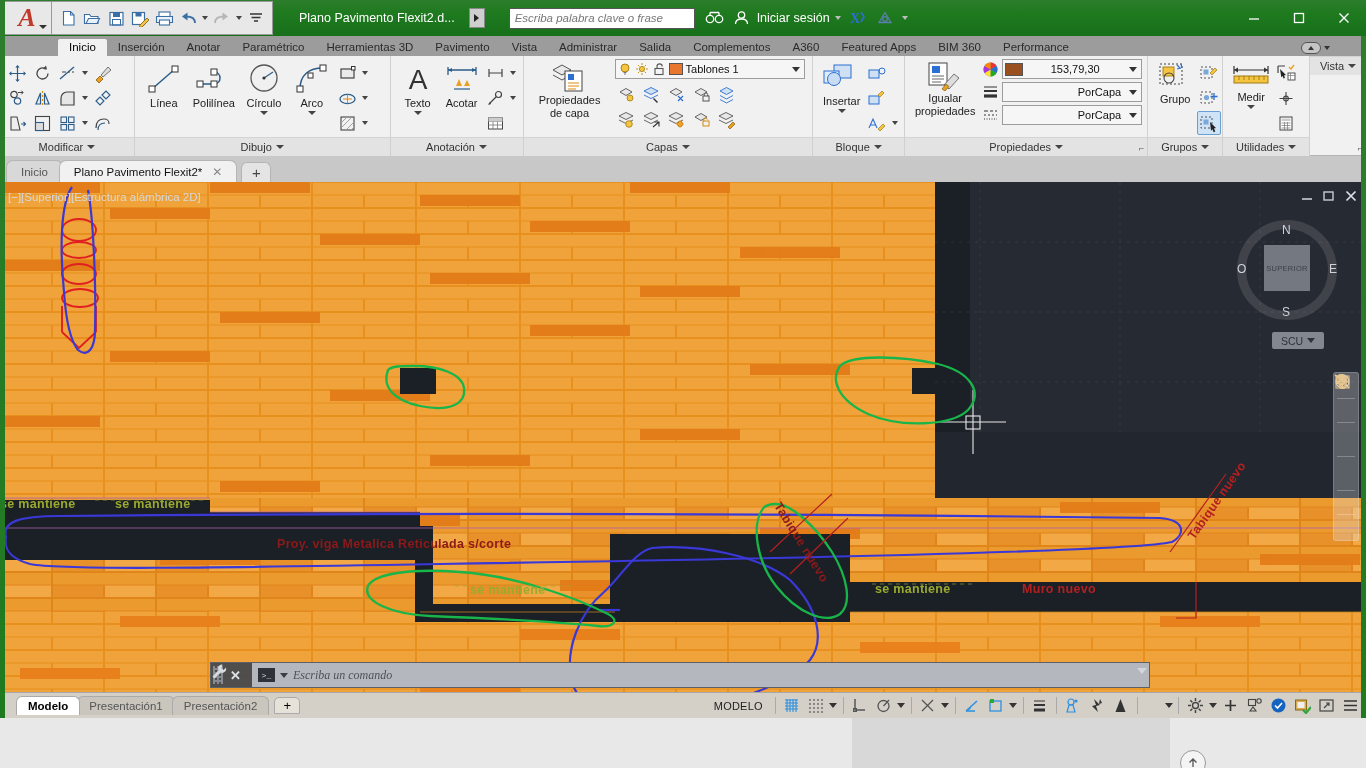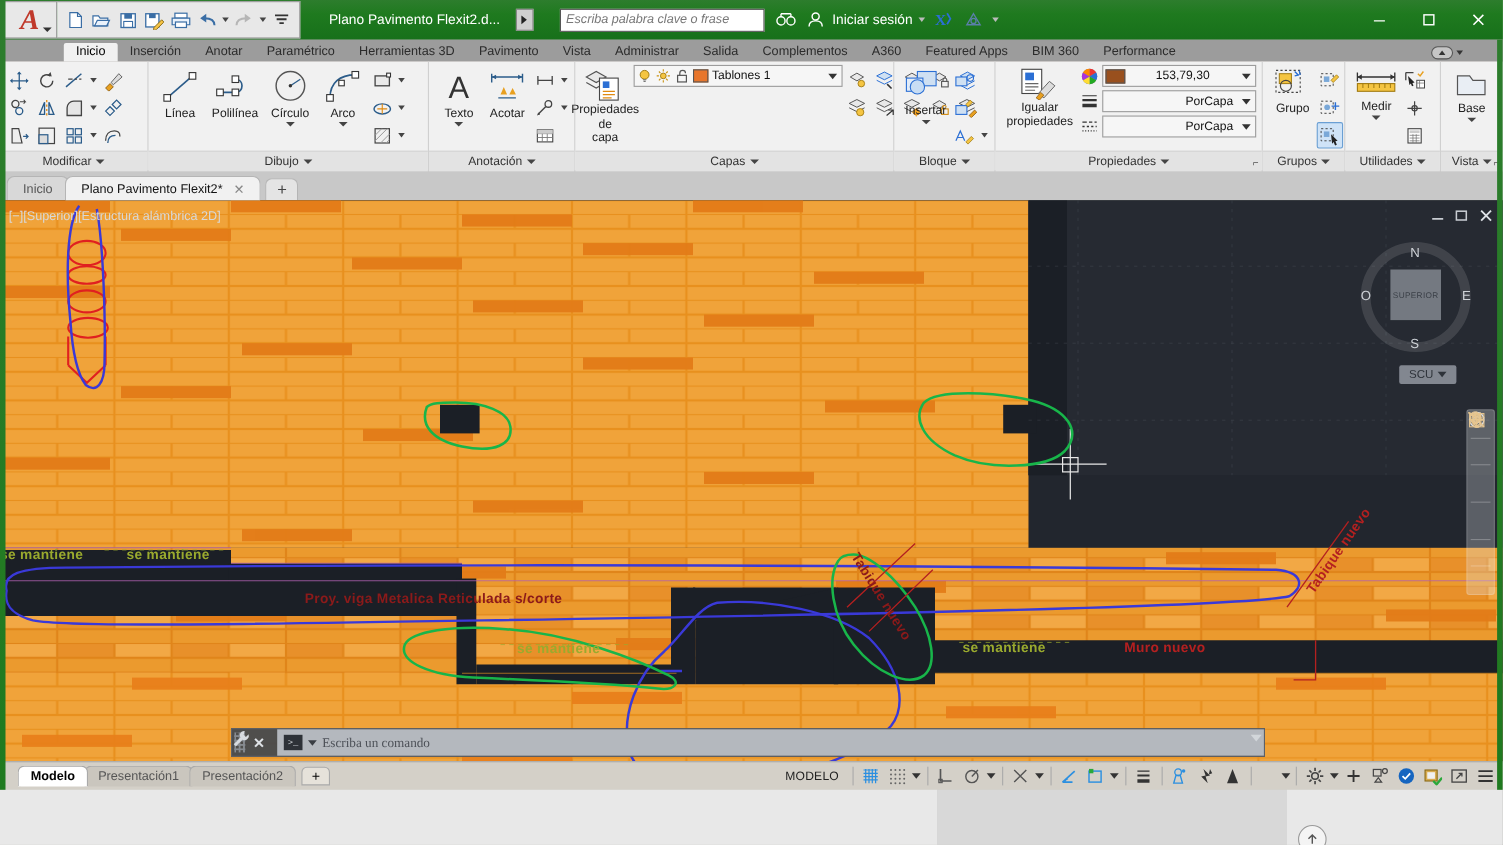--- a/index.html
+++ b/index.html
@@ -131,21 +131,21 @@
     repeating-linear-gradient(0deg,#9aa0a8 0 2px,transparent 2px 4px),
     repeating-linear-gradient(90deg,#9aa0a8 0 2px,transparent 2px 4px);
     background-size:4px 4px;opacity:.75;}
   .cmd-x{color:#dfe2e6;font-size:13px;margin:0 5px;font-weight:bold;}
   .cmd-w{margin:0 6px 0 0;}
   .cmd-input{flex:1;height:24px;background:#b4b8be;display:flex;align-items:center;gap:5px;padding-left:6px;}
   .cmd-prompt{width:17px;height:14px;background:#2e3238;color:#d9dde2;font-size:8px;
     display:flex;align-items:center;justify-content:center;font-family:"Liberation Mono",monospace;}
   .cmd-input .cr{width:0;height:0;border-left:4px solid transparent;border-right:4px solid transparent;
     border-top:5px solid #3a3e44;}
-  .cmd-input .ph{font-size:12px;color:#4d5158;font-family:"Liberation Serif",serif;}
+  .cmd-input .ph{font-size:12px;color:#4d5158;font-style:italic;font-family:"Liberation Serif",serif;}
   .cmd-scroll{position:absolute;right:2px;top:5px;width:0;height:0;
     border-left:5px solid transparent;border-right:5px solid transparent;border-top:6px solid #d2d6da;}
 
   
   .statusbar{position:absolute;top:692px;left:0;width:1366px;height:26px;background:#d4d0c8;
     border-top:1px solid #a8a8a8;display:flex;align-items:center;}
   .ltab{height:19px;padding:0 11px;display:flex;align-items:center;font-size:11.5px;color:#555;
     background:#cac6be;border:1px solid #aaa;border-bottom:none;border-radius:6px 6px 0 0;
     margin-right:-3px;cursor:pointer;}
   .ltab.active{background:#fff;color:#000;font-weight:bold;z-index:2;position:relative;}
@@ -575,21 +575,21 @@
         <svg width="42" height="32" viewBox="0 0 42 32">
             <path d="M4 9l9-5 9 5-9 5z" fill="#e8e8e8" stroke="#555" stroke-width="1"></path>
             <path d="M4 14l9 5 9-5" fill="none" stroke="#555" stroke-width="1"></path>
             <rect x="16" y="10" width="17" height="20" fill="#fff" stroke="#444" stroke-width="1"></rect>
             <rect x="19" y="13" width="6" height="6" fill="#2b6fd4"></rect>
             <path d="M19 22h11M19 25h11M19 28h8" stroke="#e08a10" stroke-width="1.2"></path>
           </svg>
         <span class="lbl">Propiedades</span>
         <span class="lbl">de capa</span>
       </div>
-      <div style="display:flex;flex-direction:row;gap:2px;margin-left:4px;">
+      <div style="display:flex;flex-direction:column;gap:2px;margin-left:4px;">
         <div class="combo" style="width:190px">
           <svg width="14" height="14" viewBox="0 0 14 14">
               <circle cx="7" cy="6" r="4" fill="#f5c542" stroke="#a07a10" stroke-width=".9"></circle>
               <path d="M5.5 10.5h3M6 12h2" stroke="#777" stroke-width="1"></path>
             </svg>
           <svg width="14" height="14" viewBox="0 0 14 14">
               <circle cx="7" cy="7" r="2.6" fill="#f5c542" stroke="#a07a10" stroke-width=".8"></circle>
               <path d="M7 1v2M7 11v2M1 7h2M11 7h2M3 3l1.4 1.4M9.6 9.6L11 11M11 3L9.6 4.4M4.4 9.6L3 11" stroke="#c9920f" stroke-width="1"></path>
             </svg>
           <svg width="14" height="14" viewBox="0 0 14 14">
@@ -889,29 +889,20 @@
           </div>
       </div>
     </div>
     <div class="panel-title">
       <span>Utilidades</span>
       <i class="cr"></i>
     </div>
   </div>
 
   <div class="panel" style="width:56px;border-right:none">
-    <div class="panel-body">
-      <div class="bigbtn" style="width:46px">
-        <svg width="40" height="30" viewBox="0 0 40 30">
-            <path d="M7 24V7h11l3 4h11v13z" fill="#e9eef4" stroke="#555" stroke-width="1.1"></path>
-          </svg>
-        <span class="lbl">Base</span>
-        <span class="dcaret"></span>
-      </div>
-    </div>
     <div class="panel-title">
       <span>Vista</span>
       <i class="cr"></i>
       <span class="panel-exp">⌐</span>
     </div>
   </div>
 </div>
 
 <div class="doctabs">
   <div class="dtab">

